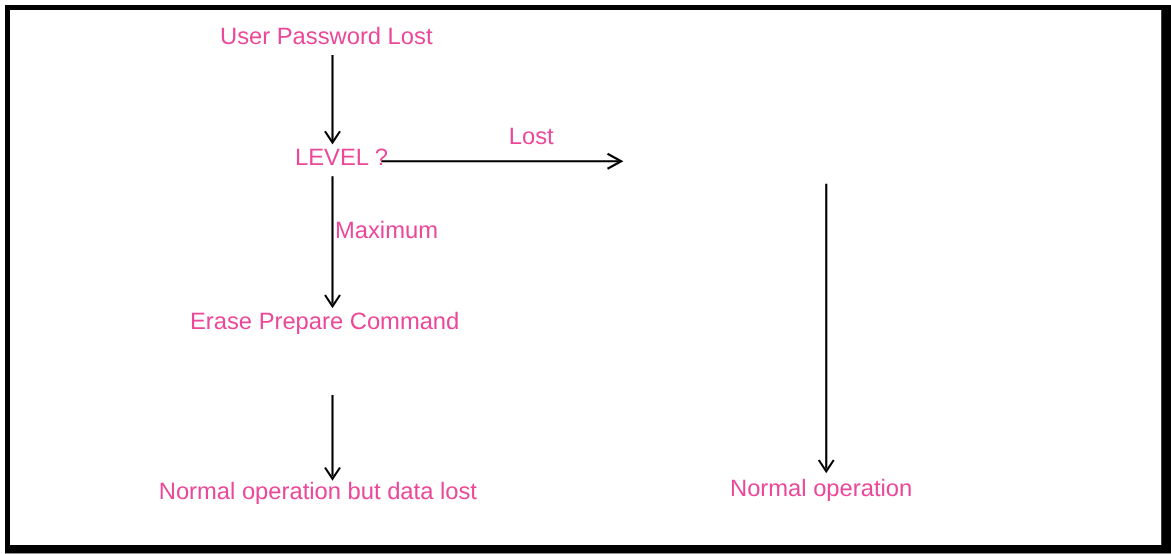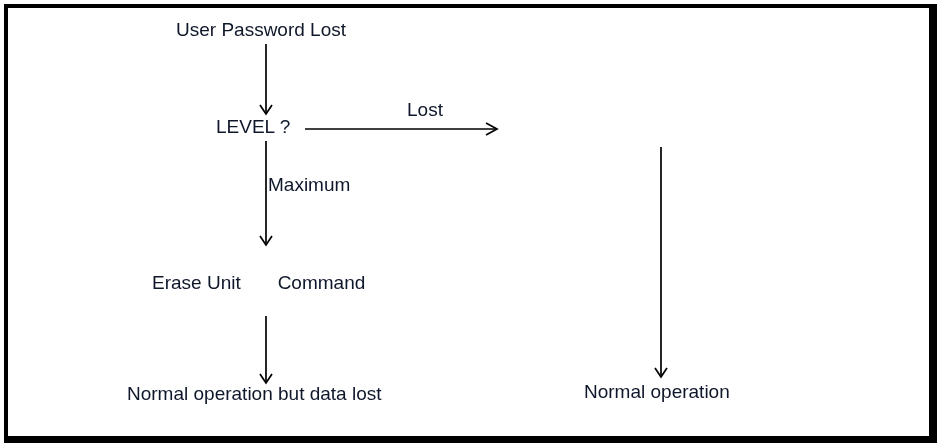--- a/index.html
+++ b/index.html
@@ -39,21 +39,21 @@
     stroke: #000000;
     stroke-width: 1.7;
     fill: none;
     stroke-linejoin: miter;
     stroke-linecap: butt;
   }
   .lbl {
     position: absolute;
     font-size: 19px;
     line-height: 22px;
-    color: #0f172a;
+    color: #ec4899;
     white-space: pre;
   }
 </style>
 </head>
 <body>
 
 <div class="canvas">
 
   <div class="frame"></div>
 
@@ -80,28 +80,28 @@
     </g>
 
     <g>
       <line x1="661" y1="147" x2="661" y2="375"></line>
       <polyline points="655,368 661,377 667,368"></polyline>
     </g>
   </svg>
 
   <div class="lbl" style="left:176px; top:19px;">User Password Lost</div>
 
-  <div class="lbl" style="left:216px; top:116px;text-align:center;">LEVEL ?</div>
+  <div class="lbl" style="left:236px; top:116px;text-align:center;">LEVEL ?</div>
 
   <div class="lbl" style="left:407px; top:99px;">Lost</div>
 
 
   <div class="lbl" style="left:268px; top:174px;">Maximum</div>
 
+  <div class="lbl" style="left:152px; top:247px;">Erase Prepare Command</div>
 
-  <div class="lbl" style="left:152px; top:272px;">Erase Unit       Command</div>
 
 
   <div class="lbl" style="left:584px; top:381px;">Normal operation</div>
 
   <div class="lbl" style="left:127px; top:383px;">Normal operation but data lost</div>
 
 </div>
 
 </body></html>

